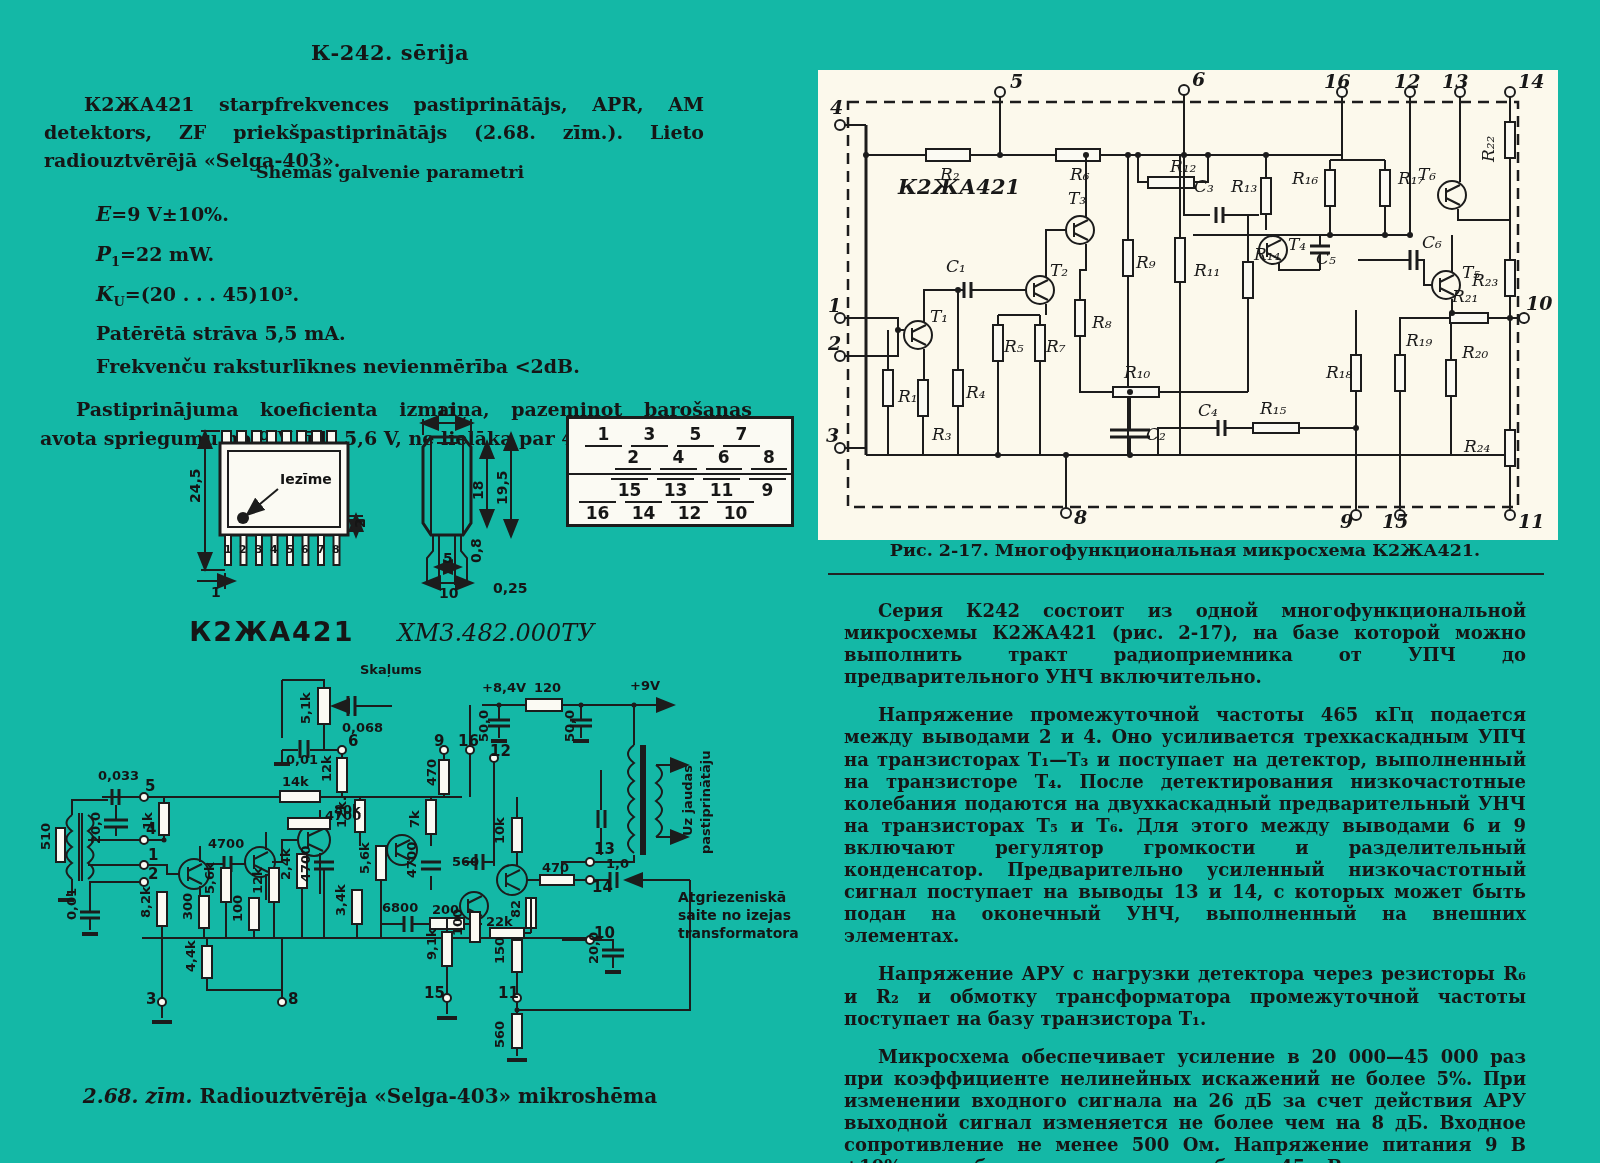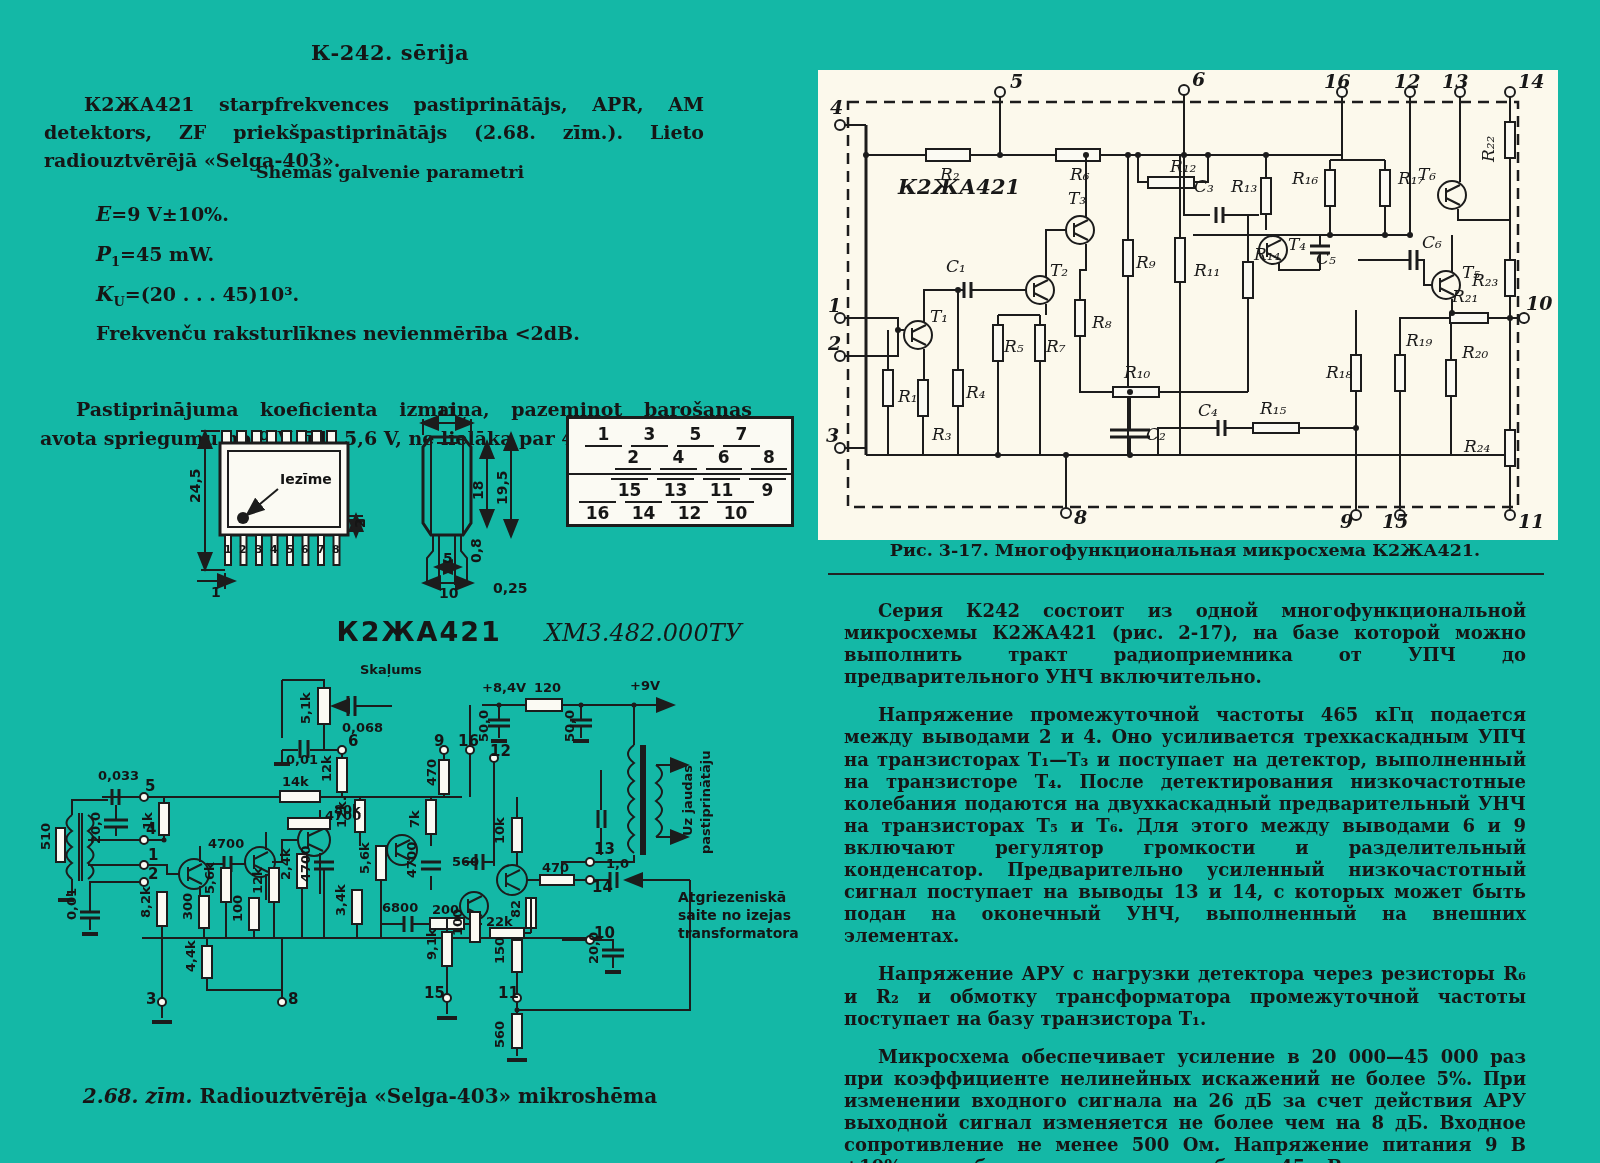--- a/index.html
+++ b/index.html
@@ -11,21 +11,21 @@
   .intro{left:40px;top:86px;width:668px;font-size:19px;font-weight:bold;line-height:28px;text-align:justify;}
   .intro p{margin:4px;text-indent:40px;}
   .params-head{left:40px;top:162px;width:700px;text-align:center;font-size:17.5px;font-weight:bold;}
   .params{left:76px;top:198px;width:700px;font-size:19px;font-weight:bold;margin-left:20px;}
   .params p{margin:0;line-height:33px;}
   .params i{font-size:20px;}
   .params sub{font-size:13px;}
   .param-last{left:40px;top:336px;width:712px;font-size:19px;font-weight:bold;line-height:29px;text-align:justify;}
   .param-last p{margin:0;text-indent:36px;}
   
-  .sch-title{left:42px;top:616px;width:700px;text-align:right;font-family:"DejaVu Sans",sans-serif;}
+  .sch-title{left:42px;top:616px;width:700px;text-align:center;font-family:"DejaVu Sans",sans-serif;}
   .sch-title .chip{font-size:27px;font-weight:bold;letter-spacing:2px;}
   .sch-title .tu{font-size:24px;font-style:italic;margin-left:38px;font-family:"DejaVu Serif",serif;}
   .caption-left{left:30px;top:1084px;width:680px;text-align:center;font-size:20px;font-weight:bold;}
   .caption-left i{font-weight:bold;}
   
   .pin-table{left:566px;top:416px;width:214px;height:96px;border:3px solid #1c1c1c;padding:5px 4px 4px 4px;
              font-family:"DejaVu Sans",sans-serif;font-weight:bold;font-size:17px;background:#fbfaf3;}
   .pt-row{display:flex;gap:9px;line-height:21px;}
   .pt-row span{display:inline-block;width:37px;text-align:center;}
   .pt-u span{border-bottom:2.5px solid #1c1c1c;}
@@ -64,22 +64,23 @@
   <div class="abs series-title">К-242. sērija</div>
 
   <div class="abs intro">
     <p>К2ЖА421 starpfrekvences pastiprinātājs, APR, AM detektors, ZF priekšpastiprinātājs (2.68. zīm.). Lieto radiouztvērējā «Selga-403».</p>
   </div>
 
   <div class="abs params-head">Shēmas galvenie parametri</div>
 
   <div class="abs params">
     <p><i>E</i><sub></sub><span>=9 V±10%.</span></p>
-    <p><i>P</i><sub>1</sub><span>=45 mW.</span></p>
+    <p><i>P</i><sub>1</sub><span>=22 mW.</span></p>
     <p><i>K</i><sub>U</sub><span>=(20 . . . 45)10³.</span></p>
+    <p>Patērētā strāva 5,5 mA.</p>
     <p>Frekvenču raksturlīknes nevienmērība &lt;2dB.</p>
   </div>
 
   <div class="abs param-last" style="top:395px;">
     <p>Pastiprinājuma koeficienta izmaiņa, pazeminot barošanas avota spriegumu no 9 V līdz 5,6 V, ne lielāka par 4 reizēm.</p>
   </div>
 
   <svg class="abs pkg" style="left:175px;top:385px;" width="385" height="215" viewBox="0 0 385 215">
     <defs>
       <marker id="ma" markerWidth="10" markerHeight="8" refX="8" refY="4" orient="auto">
@@ -609,21 +610,21 @@
         <text x="380" y="346">C₄</text>
         <text x="442" y="344">R₁₅</text>
         <text x="508" y="308">R₁₈</text>
         <text x="588" y="276">R₁₉</text>
         <text x="644" y="288">R₂₀</text>
         <text x="634" y="232">R₂₁</text>
         <text x="646" y="382">R₂₄</text>
       </g>
   </svg>
 
-  <div class="abs caption-right">Рис. 3-17. Многофункциональная микросхема К2ЖА421.</div>
+  <div class="abs caption-right">Рис. 2-17. Многофункциональная микросхема К2ЖА421.</div>
   <div class="abs rule"></div>
 
   <div class="abs rtext">
     <p>Серия К242 состоит из одной многофункциональной микросхемы К2ЖА421 (рис. 2-17), на базе которой можно выполнить тракт радиоприемника от УПЧ до предварительного УНЧ включительно.</p>
     <p>Напряжение промежуточной частоты 465 кГц подается между выводами 2 и 4. Оно усиливается трехкаскадным УПЧ на транзисторах Т₁—Т₃ и поступает на детектор, выполненный на транзисторе Т₄. После детектирования низкочастотные колебания подаются на двухкаскадный предварительный УНЧ на транзисторах Т₅ и Т₆. Для этого между выводами 6 и 9 включают регулятор громкости и разделительный конденсатор. Предварительно усиленный низкочастотный сигнал поступает на выводы 13 и 14, с которых может быть подан на оконечный УНЧ, выполненный на внешних элементах.</p>
     <p>Напряжение АРУ с нагрузки детектора через резисторы R₆ и R₂ и обмотку трансформатора промежуточной частоты поступает на базу транзистора Т₁.</p>
     <p>Микросхема обеспечивает усиление в 20 000—45 000 раз при коэффициенте нелинейных искажений не более 5%. При изменении входного сигнала на 26 дБ за счет действия АРУ выходной сигнал изменяется не более чем на 8 дБ. Входное сопротивление не менее 500 Ом. Напряжение питания 9 В ±10%, потребляемая мощность не более 45 мВт.</p>
   </div>
 
 </div>

